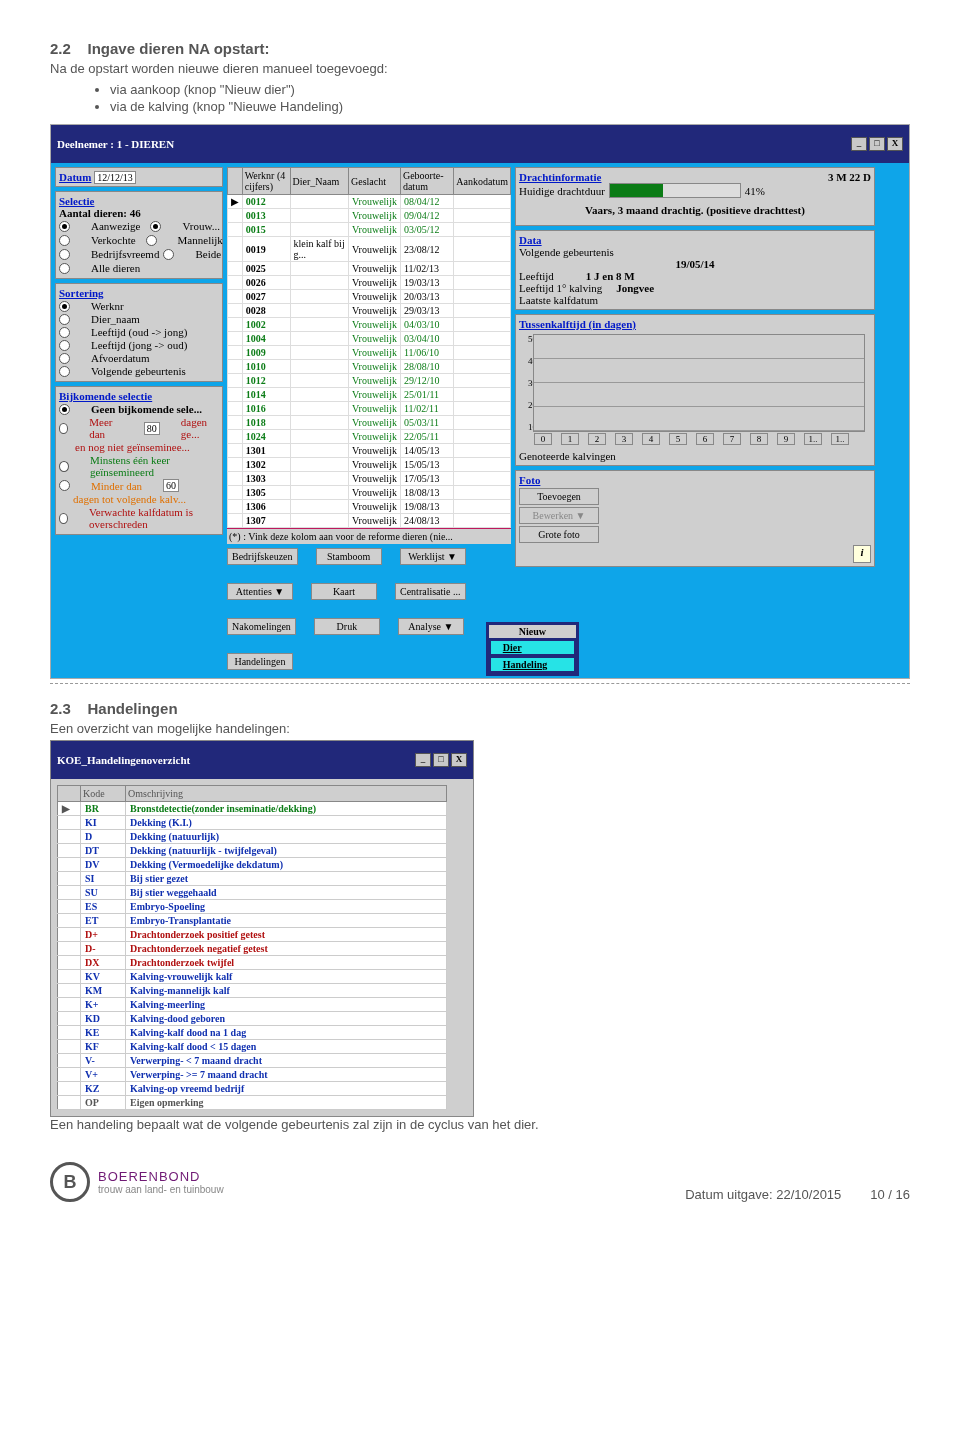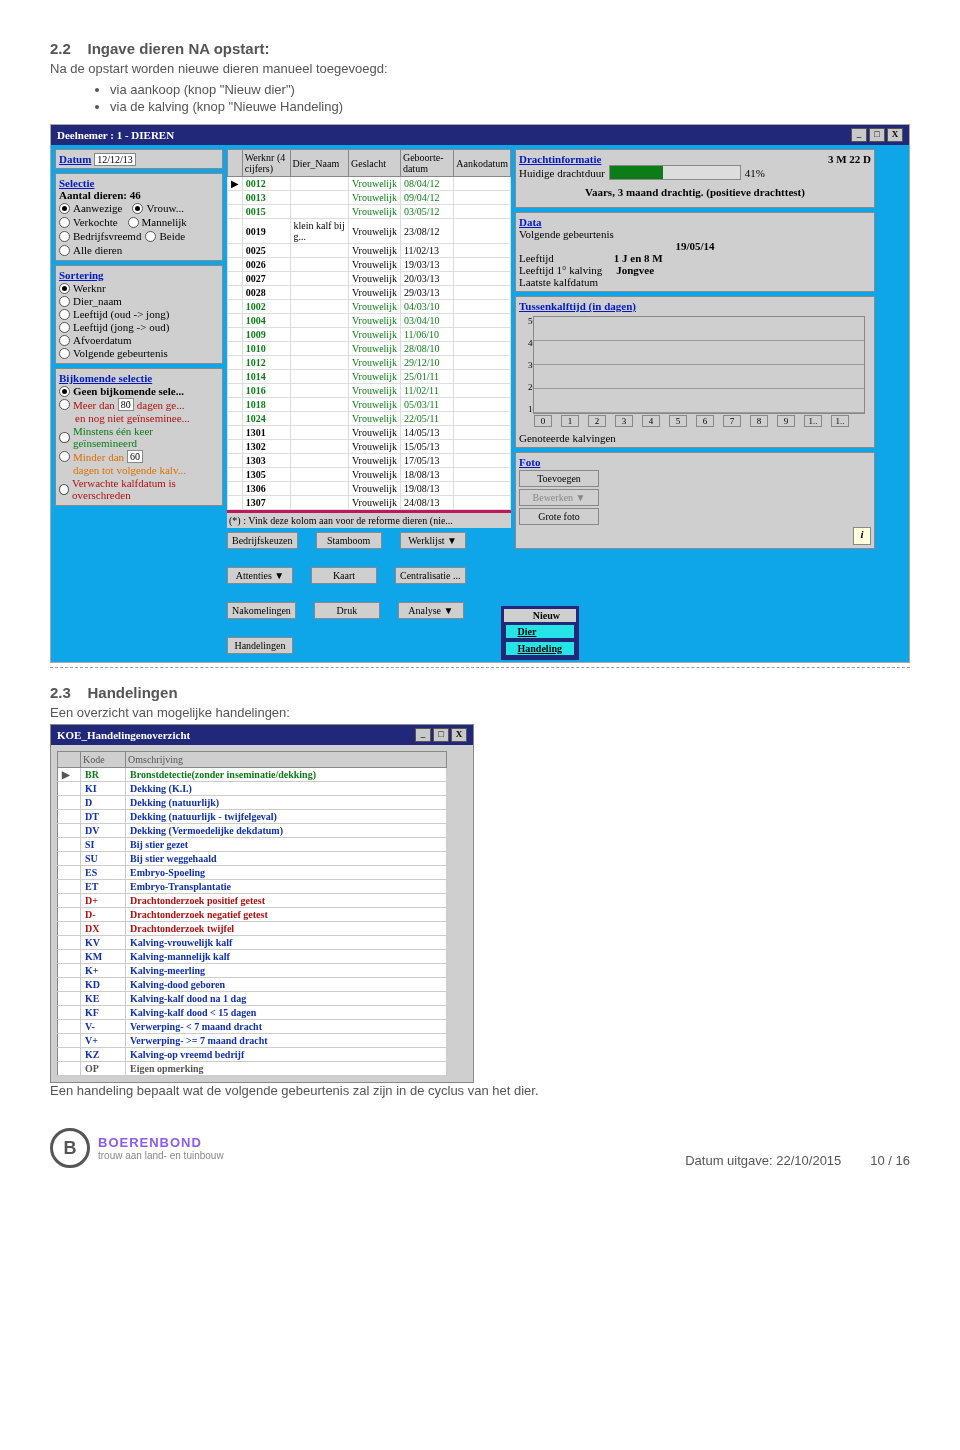--- a/index.html
+++ b/index.html
@@ -1,59 +1,59 @@
 <!DOCTYPE html>
 <html><head>
 <meta charset="utf-8">
 <style>
   body{margin:0;background:#fff;font-family:Arial,Helvetica,sans-serif;font-size:13px;color:#555;width:960px}
   .page{padding:40px 50px 20px}
   h3{margin:0 0 4px;font-size:15px;color:#555}
   ul.bullets{margin:6px 0 10px;padding-left:60px}
   ul.bullets li{margin:2px 0}
   .shotA{border:1px solid #aaa;width:858px;}
-  .winbar{background:#21287a;color:#fff;font:bold 11px Tahoma;padding:3px 6px;display:flex;align-items:center;justify-content:space-between}
+  .winbar{background:#21287a;color:#fff;font:bold 11px Tahoma;padding:12px 6px;display:flex;align-items:center;justify-content:space-between}
   .winctl{display:flex;gap:2px}
   .wbtn{width:14px;height:12px;background:#c9c9c9;border:1px solid #555;font:bold 9px/10px Tahoma;text-align:center;color:#000}
   .bodyA{background:#0ea5e9;display:flex;font:11px Tahoma;color:#000;padding:4px;gap:4px}
   .leftpanel{width:168px;display:flex;flex-direction:column;gap:4px}
   .box{border:1px solid #888;background:#cfcfcf;padding:3px}
   .blueu{color:#0018c8;text-decoration:underline;font-weight:bold}
-  .radiorow{display:flex;align-items:center;gap:3px;margin:1px 0}
+  .radiorow{display:flex;align-items:center;gap:21px;margin:1px 0}
   .radio{width:9px;height:9px;border:1px solid #555;border-radius:50%;background:#fff;display:inline-block}
   .radio.on::after{content:"";display:block;width:5px;height:5px;background:#000;border-radius:50%;margin:2px}
   .txtin{background:#fff;border:1px solid #888;padding:0 2px;font:10px Tahoma}
   .centerpanel{width:284px;position:relative}
   table.grid{border-collapse:collapse;width:100%;background:#fff;font:10px Tahoma}
   table.grid th{background:#cfcfcf;border:1px solid #888;padding:2px;font-weight:normal;text-align:left}
   table.grid td{border:1px solid #ddd;padding:1px 3px}
   .bold{font-weight:bold}
   .green{color:#0b7c16}
-  .footnote{font:10px Tahoma;padding:2px;border-top:3px solid #be185d;background:#cfcfcf}
+  .footnote{font:10px Tahoma;padding:2px;border-top:1px solid #be185d;background:#cfcfcf}
   .btnrow{display:flex;flex-wrap:wrap;gap:18px;padding:4px 0}
   .sbtn{background:#cfcfcf;border:1px solid #888;padding:2px 4px;font:10px Tahoma;min-width:56px;text-align:center}
   .rightpanel{width:360px;display:flex;flex-direction:column;gap:4px}
   .progress{position:relative;height:13px;background:#ddd;border:1px solid #888;width:130px;display:inline-block}
   .progress>div{position:absolute;left:0;top:0;bottom:0;background:#0b7c16}
   .centertxt{text-align:center}
   .graphgrid{border:1px solid #888;height:96px;width:330px;position:relative;background:repeating-linear-gradient(#cfcfcf,#cfcfcf 23px,#999 23px,#999 24px)}
   .gtick{position:absolute;bottom:-14px;font:9px Tahoma;width:16px;text-align:center;border:1px solid #888;background:#cfcfcf}
   .hilite{background:#26e3e6;border:2px solid #21287a;padding:1px 12px;font:bold 10px Tahoma;text-decoration:underline}
-  .nieuwhdr{background:#cfcfcf;border:2px solid #21287a;padding:1px 16px;font:bold 10px Tahoma;text-align:right}
+  .nieuwhdr{background:#cfcfcf;border:2px solid #21287a;padding:1px 30px;font:bold 10px Tahoma;text-align:right}
   .shotB{border:1px solid #888;width:422px;font:11px Tahoma}
   .bodyB{background:#cfcfcf;padding:6px}
   table.gridB{border-collapse:collapse;background:#fff;width:390px;font:bold 10px Tahoma}
   table.gridB th{background:#cfcfcf;border:1px solid #888;padding:2px;font-weight:normal;text-align:left}
   table.gridB td{border:1px solid #ccc;border-left:1px solid #888;padding:1px 4px}
   .bcol{color:#1030b0}.gcol{color:#0b7c16}.rcol{color:#b01010}
   .hr{border-top:1px dashed #999;margin:4px 0 16px}
   .footer{display:flex;justify-content:space-between;align-items:flex-end;padding:10px 50px;border-top:0}
   .logo{display:flex;align-items:center;gap:8px}
   .logocircle{width:34px;height:34px;border:3px solid #555;border-radius:50%;display:flex;align-items:center;justify-content:center;font:bold 18px Arial;color:#555}
-  .logotxt{font-weight:bold;letter-spacing:1px;color:#8b5cf6}
+  .logotxt{font-weight:normal;letter-spacing:1px;color:#701a75}
   .logosub{font-size:10px;color:#888;letter-spacing:0}
   .ylabels{position:absolute;left:-5px;top:0;bottom:0;display:flex;flex-direction:column;justify-content:space-between;font:9px Tahoma}
 </style>
 </head>
 <body>
 
 <div class="page">
   <h3>
     <span>2.2</span>&nbsp;&nbsp;&nbsp;
     <span>Ingave dieren NA opstart:</span>
@@ -406,21 +406,21 @@
                 <div style="width:41%"></div>
               </span>
             <span>41%</span>
           </div>
           <div class="bold centertxt" style="margin:6px 0">Vaars, 3 maand drachtig. (positieve drachttest)</div>
         </div>
         <div class="box">
           <span class="blueu">Data</span>
           <div>Volgende gebeurtenis</div>
           <div class="bold centertxt">19/05/14</div>
-          <div style="display:flex;gap:60px">
+          <div style="display:flex;gap:32px">
               <span>Leeftijd</span>
               <span class="bold">1 J en 8 M</span>
             </div>
           <div style="display:flex;gap:14px">
               <span>Leeftijd 1° kalving</span>
               <span class="bold">Jongvee</span>
             </div>
           <div>Laatste kalfdatum</div>
         </div>
         <div class="box">

